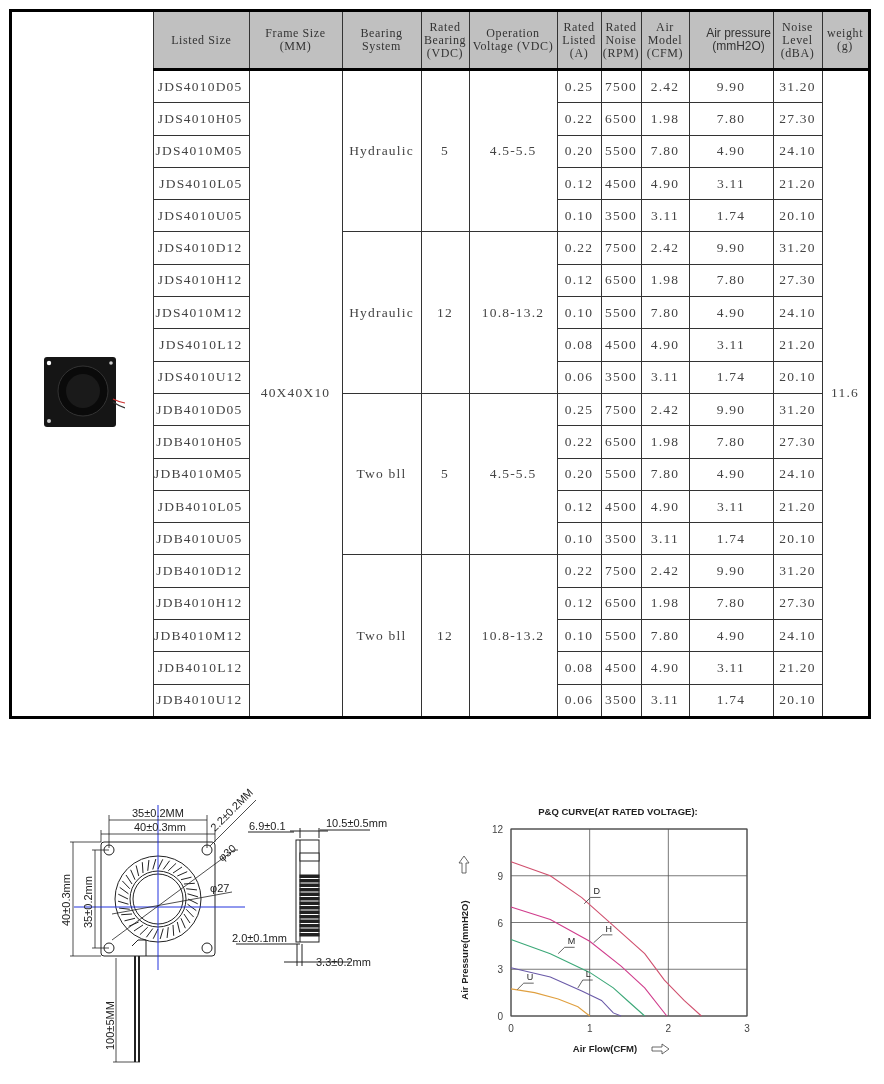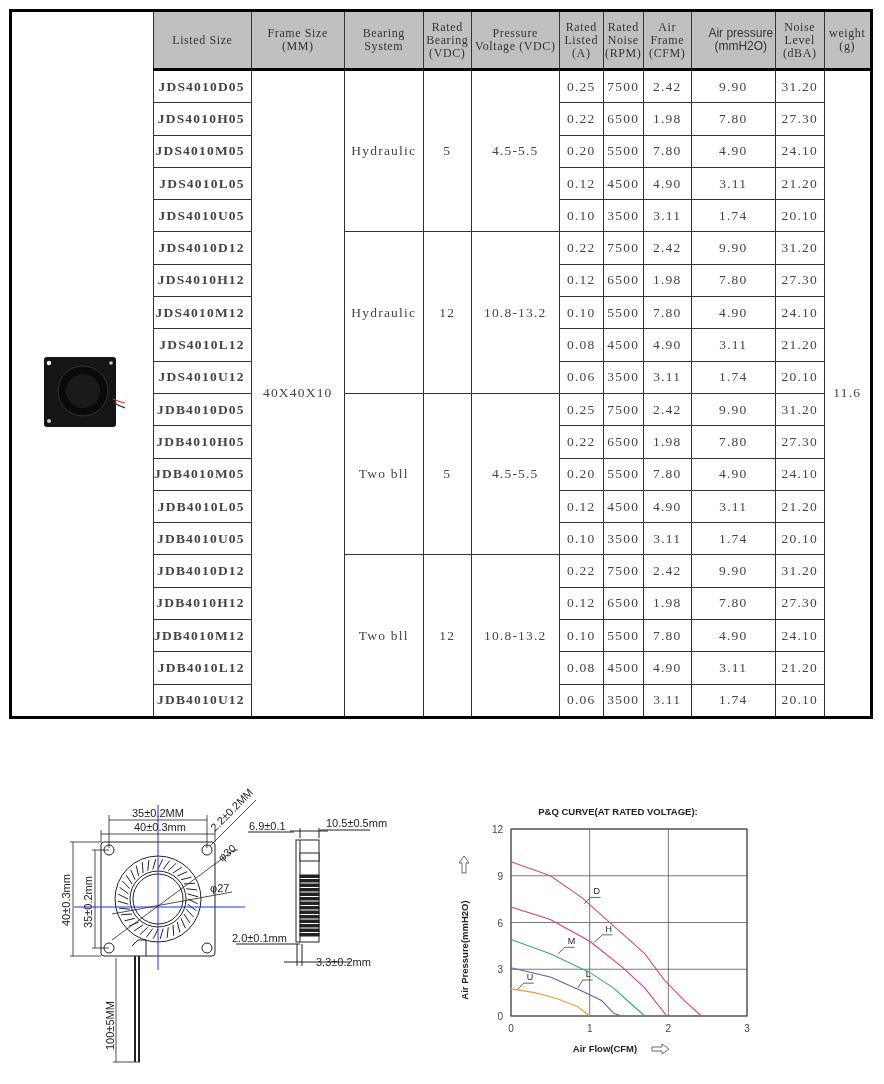--- a/index.html
+++ b/index.html
@@ -2,21 +2,21 @@
 <html><head>
 <meta charset="utf-8">
 <style>
   html,body{margin:0;padding:0;background:#fff;}
   body{width:884px;height:1084px;position:relative;overflow:hidden;font-family:"Liberation Serif","DejaVu Serif",serif;}
   .spec-table{position:absolute;left:9px;top:9px;border-collapse:collapse;table-layout:fixed;border:3px solid #000;}
   .spec-table td,.spec-table th{border:1px solid #333;padding:0;text-align:center;vertical-align:middle;color:#444;font-size:13.5px;letter-spacing:1.2px;overflow:hidden;white-space:nowrap;}
   .spec-table th{background:#c0c0c0;color:#333;font-weight:normal;font-size:12px;letter-spacing:0.6px;line-height:13px;height:56px;white-space:normal;border-bottom:3px solid #000;}
   .spec-table th.sans{font-family:"Liberation Sans",sans-serif;letter-spacing:0;padding-left:15px;}
   .spec-table td{height:31.3px;}
-  .spec-table td.model{text-align:right;padding-right:6px;font-weight:bold;}
+  .spec-table td.model{text-align:right;padding-right:6px;}
   .spec-table td.imgcell{border-top:none;border-bottom:none;}
   .spec-table tr:last-child td{border-bottom:3px solid #000;margin-left:21px;}
   .fan-photo{width:84px;height:80px;margin:0 auto;position:relative;}
   .drawing{position:absolute;left:60px;top:780px;width:340px;height:290px;}
   .chart{position:absolute;left:450px;top:795px;width:310px;height:270px;}
   svg text{font-family:"Liberation Sans",sans-serif;}
 </style>
 </head>
 <body>
 
@@ -35,24 +35,24 @@
       <col style="width:49px">
       <col style="width:47px">
   </colgroup>
   <thead>
     <tr>
       <th style="background:#fff;border-bottom:none;"></th>
       <th>Listed Size</th>
       <th>Frame Size (MM)</th>
       <th>Bearing System</th>
       <th><span>Rated</span><br><span>Bearing</span><br><span>(VDC)</span></th>
-      <th><span>Pressure</span><br><span>Voltage (VDC)</span></th>
+      <th><span>Operation</span><br><span>Voltage (VDC)</span></th>
       <th><span>Rated</span><br><span>Listed</span><br><span>(A)</span></th>
       <th><span>Rated</span><br><span>Noise</span><br><span>(RPM)</span></th>
-      <th><span>Air Frame</span><br><span>(CFM)</span></th>
+      <th><span>Air Model</span><br><span>(CFM)</span></th>
       <th class="sans"><span>Air pressure</span><br><span>(mmH2O)</span></th>
       <th><span>Noise</span><br><span>Level</span><br><span>(dBA)</span></th>
       <th><span>weight</span><br><span>(g)</span></th>
     </tr>
   </thead>
   <tbody id="tbody">
       <tr>
         <td class="imgcell" rowspan="20"><svg class="fan-photo" width="84" height="80" viewBox="0 0 84 80">
             <rect x="3" y="6" width="72" height="70" rx="3" fill="#151515"></rect>
             <circle cx="8" cy="12" r="2.2" fill="#fff"></circle>

